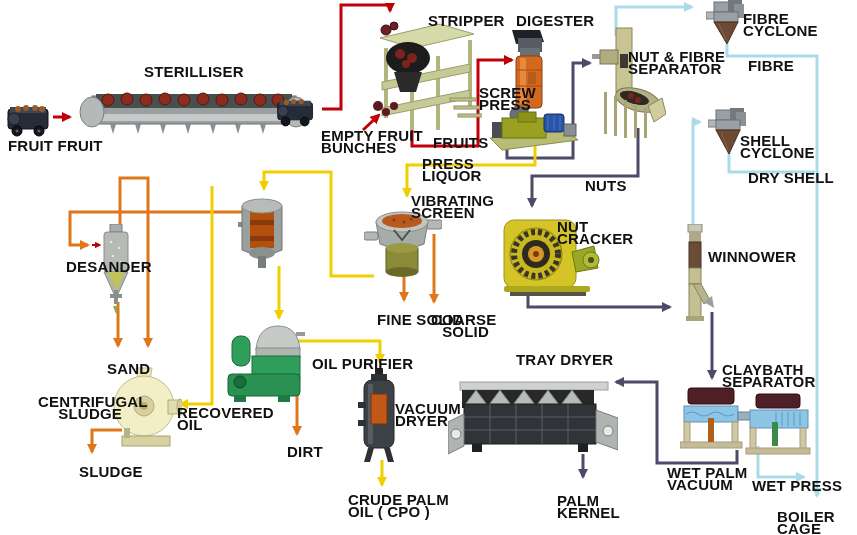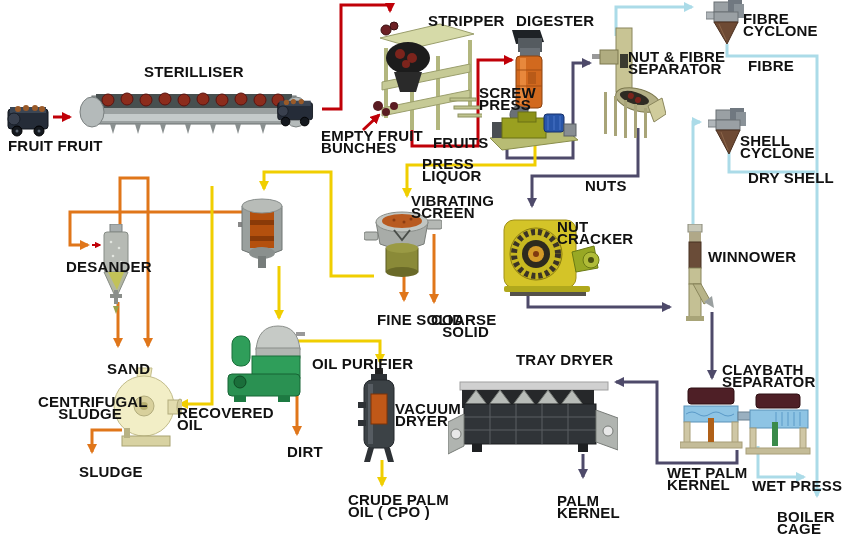--- a/index.html
+++ b/index.html
@@ -403,17 +403,17 @@
   <div class="lbl" style="left:107px;top:363px">SAND</div>
   <div class="lbl" style="left:79px;top:466px">SLUDGE</div>
   <div class="lbl" style="left:177px;top:407px">RECOVERED
 OIL</div>
   <div class="lbl" style="left:287px;top:446px">DIRT</div>
   <div class="lbl" style="left:348px;top:494px">CRUDE PALM
 OIL ( CPO )</div>
   <div class="lbl" style="left:557px;top:495px">PALM
 KERNEL</div>
   <div class="lbl" style="left:667px;top:467px">WET PALM
-KERNEL</div>
+VACUUM</div>
   <div class="lbl" style="left:752px;top:480px">WET PRESS</div>
   <div class="lbl" style="left:777px;top:511px">BOILER CAGE</div>
 
 </div>
 
 </body></html>

